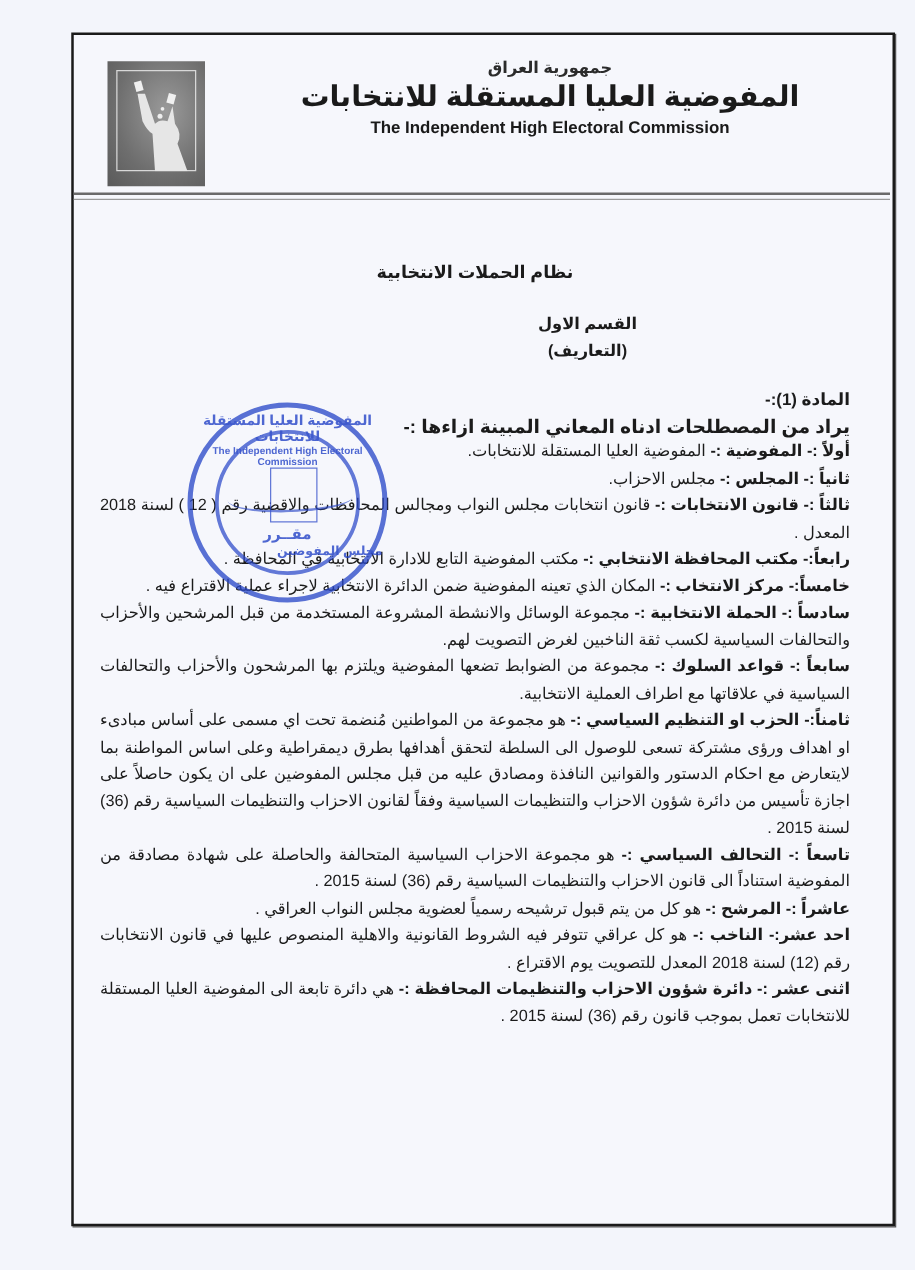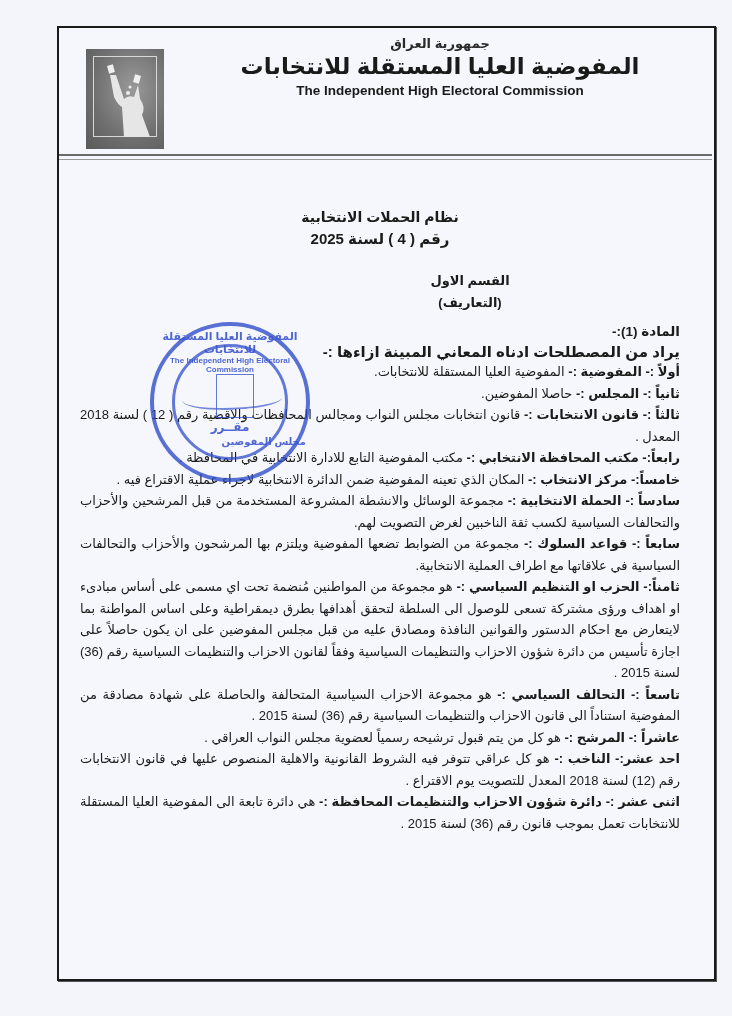--- a/index.html
+++ b/index.html
@@ -20,41 +20,41 @@
   .logo {
     position: absolute; left: 86px; top: 49px;
     width: 78px; height: 100px;
     background: radial-gradient(ellipse at 60% 40%, #9a9a9a 0%, #6e6e6e 60%, #5a5a5a 100%);
   }
   .logo .inner {
     position: absolute; left: 7px; top: 7px; right: 7px; bottom: 12px;
     border: 1px solid #d8d8d8;
   }
   .header {
-    position: absolute; left: 180px; top: 36px; width: 520px;
+    position: absolute; left: 180px; top: 46px; width: 520px;
     text-align: center;
   }
   .header .republic { font-size: 13px; font-weight: bold; color: #2b2b2b; direction: rtl; }
   .header .org-ar { font-size: 23px; font-weight: bold; color: #1a1a1a; direction: rtl; margin-top: 2px; letter-spacing: 0.5px; }
   .header .org-ku { font-size: 15px; font-weight: bold; color: #8a8a8a; direction: rtl; margin-top: 1px; }
   .header .org-en { font-size: 13.5px; font-weight: bold; color: #1a1a1a; margin-top: 3px; }
   .header-rule {
     position: absolute; left: 59px; top: 154px; width: 653px; height: 3px;
     border-top: 2px solid #6a6a6a; border-bottom: 1px solid #9a9a9a;
   }
   .content {
     position: absolute; left: 80px; top: 180px; width: 600px;
     direction: rtl; text-align: right;
   }
   .preamble { font-size: 14.5px; font-weight: bold; line-height: 22px; padding-right: 0; }
   .title-block { text-align: center; margin-top: 26px; font-size: 14px; font-weight: bold; line-height: 22px; }
   .title-block .reg-num { font-size: 15px; }
   .section-block { text-align: center; margin-top: 20px; font-size: 13px; font-weight: bold; line-height: 22px; padding-right: 170px; text-align: right; }
   .section-block div { width: 80px; text-align: center; }
-  .article { font-size: 13.5px; font-weight: bold; margin-top: 9px; }
+  .article { font-size: 13.5px; font-weight: bold; margin-top: 20px; }
   .intro { font-size: 15px; font-weight: bold; margin-top: 4px; }
   .defs { font-size: 13px; line-height: 21.5px; margin-top: 0; }
   .defs .def { text-align: justify; }
   .defs b { font-weight: bold; }
   .stamp {
     position: absolute; left: 150px; top: 322px;
     width: 160px; height: 160px; border-radius: 50%;
     border: 4px solid rgba(40,70,200,0.85);
     box-sizing: border-box;
     color: rgba(40,70,200,0.9);
@@ -92,34 +92,33 @@
   <div class="republic">جمهورية العراق</div>
   <div class="org-ar">المفوضية العليا المستقلة للانتخابات</div>
   <div class="org-en">The Independent High Electoral Commission</div>
 </div>
 <div class="header-rule"></div>
 
 <div class="content">
 
   <div class="title-block">
     <div>نظام الحملات الانتخابية</div>
-    <div class="reg-num">رقم ( 4 ) لسنة 2025</div>
   </div>
 
   <div class="section-block">
     <div>القسم الاول</div>
     <div>(التعاريف)</div>
   </div>
 
   <div class="article">المادة (1):-</div>
   <div class="intro">يراد من المصطلحات ادناه المعاني المبينة ازاءها :-</div>
 
   <div class="defs">
     <div class="def"><b>أولاً :- المفوضية :-</b><span> المفوضية العليا المستقلة للانتخابات.</span></div>
-    <div class="def"><b>ثانياً :- المجلس :-</b><span> حاصلا المفوضين.</span></div>
+    <div class="def"><b>ثانياً :- المجلس :-</b><span> مجلس الاحزاب.</span></div>
     <div class="def"><b>ثالثاً :- قانون الانتخابات :-</b><span> قانون انتخابات مجلس النواب ومجالس المحافظات والاقضية رقم ( 12 ) لسنة 2018 المعدل .</span></div>
     <div class="def"><b>رابعاً:- مكتب المحافظة الانتخابي :-</b><span> مكتب المفوضية التابع للادارة الانتخابية في المحافظة .</span></div>
     <div class="def"><b>خامساً:- مركز الانتخاب :-</b><span> المكان الذي تعينه المفوضية ضمن الدائرة الانتخابية لاجراء عملية الاقتراع فيه .</span></div>
     <div class="def"><b>سادساً :- الحملة الانتخابية :-</b><span> مجموعة الوسائل والانشطة المشروعة المستخدمة من قبل المرشحين والأحزاب والتحالفات السياسية لكسب ثقة الناخبين لغرض التصويت لهم.</span></div>
     <div class="def"><b>سابعاً :- قواعد السلوك :-</b><span> مجموعة من الضوابط تضعها المفوضية ويلتزم بها المرشحون والأحزاب والتحالفات السياسية في علاقاتها مع اطراف العملية الانتخابية.</span></div>
     <div class="def"><b>ثامناً:- الحزب او التنظيم السياسي :-</b><span> هو مجموعة من المواطنين مُنضمة تحت اي مسمى على أساس مبادىء او اهداف ورؤى مشتركة تسعى للوصول الى السلطة لتحقق أهدافها بطرق ديمقراطية وعلى اساس المواطنة بما لايتعارض مع احكام الدستور والقوانين النافذة ومصادق عليه من قبل مجلس المفوضين على ان يكون حاصلاً على اجازة تأسيس من دائرة شؤون الاحزاب والتنظيمات السياسية وفقاً لقانون الاحزاب والتنظيمات السياسية رقم (36) لسنة 2015 .</span></div>
     <div class="def"><b>تاسعاً :- التحالف السياسي :-</b><span> هو مجموعة الاحزاب السياسية المتحالفة والحاصلة على شهادة مصادقة من المفوضية استناداً الى قانون الاحزاب والتنظيمات السياسية رقم (36) لسنة 2015 .</span></div>
     <div class="def"><b>عاشراً :- المرشح :-</b><span> هو كل من يتم قبول ترشيحه رسمياً لعضوية مجلس النواب العراقي .</span></div>
     <div class="def"><b>احد عشر:- الناخب :-</b><span> هو كل عراقي تتوفر فيه الشروط القانونية والاهلية المنصوص عليها في قانون الانتخابات رقم (12) لسنة 2018 المعدل للتصويت يوم الاقتراع .</span></div>
     <div class="def"><b>اثنى عشر :- دائرة شؤون الاحزاب والتنظيمات المحافظة :-</b><span> هي دائرة تابعة الى المفوضية العليا المستقلة للانتخابات تعمل بموجب قانون رقم (36) لسنة 2015 .</span></div>

